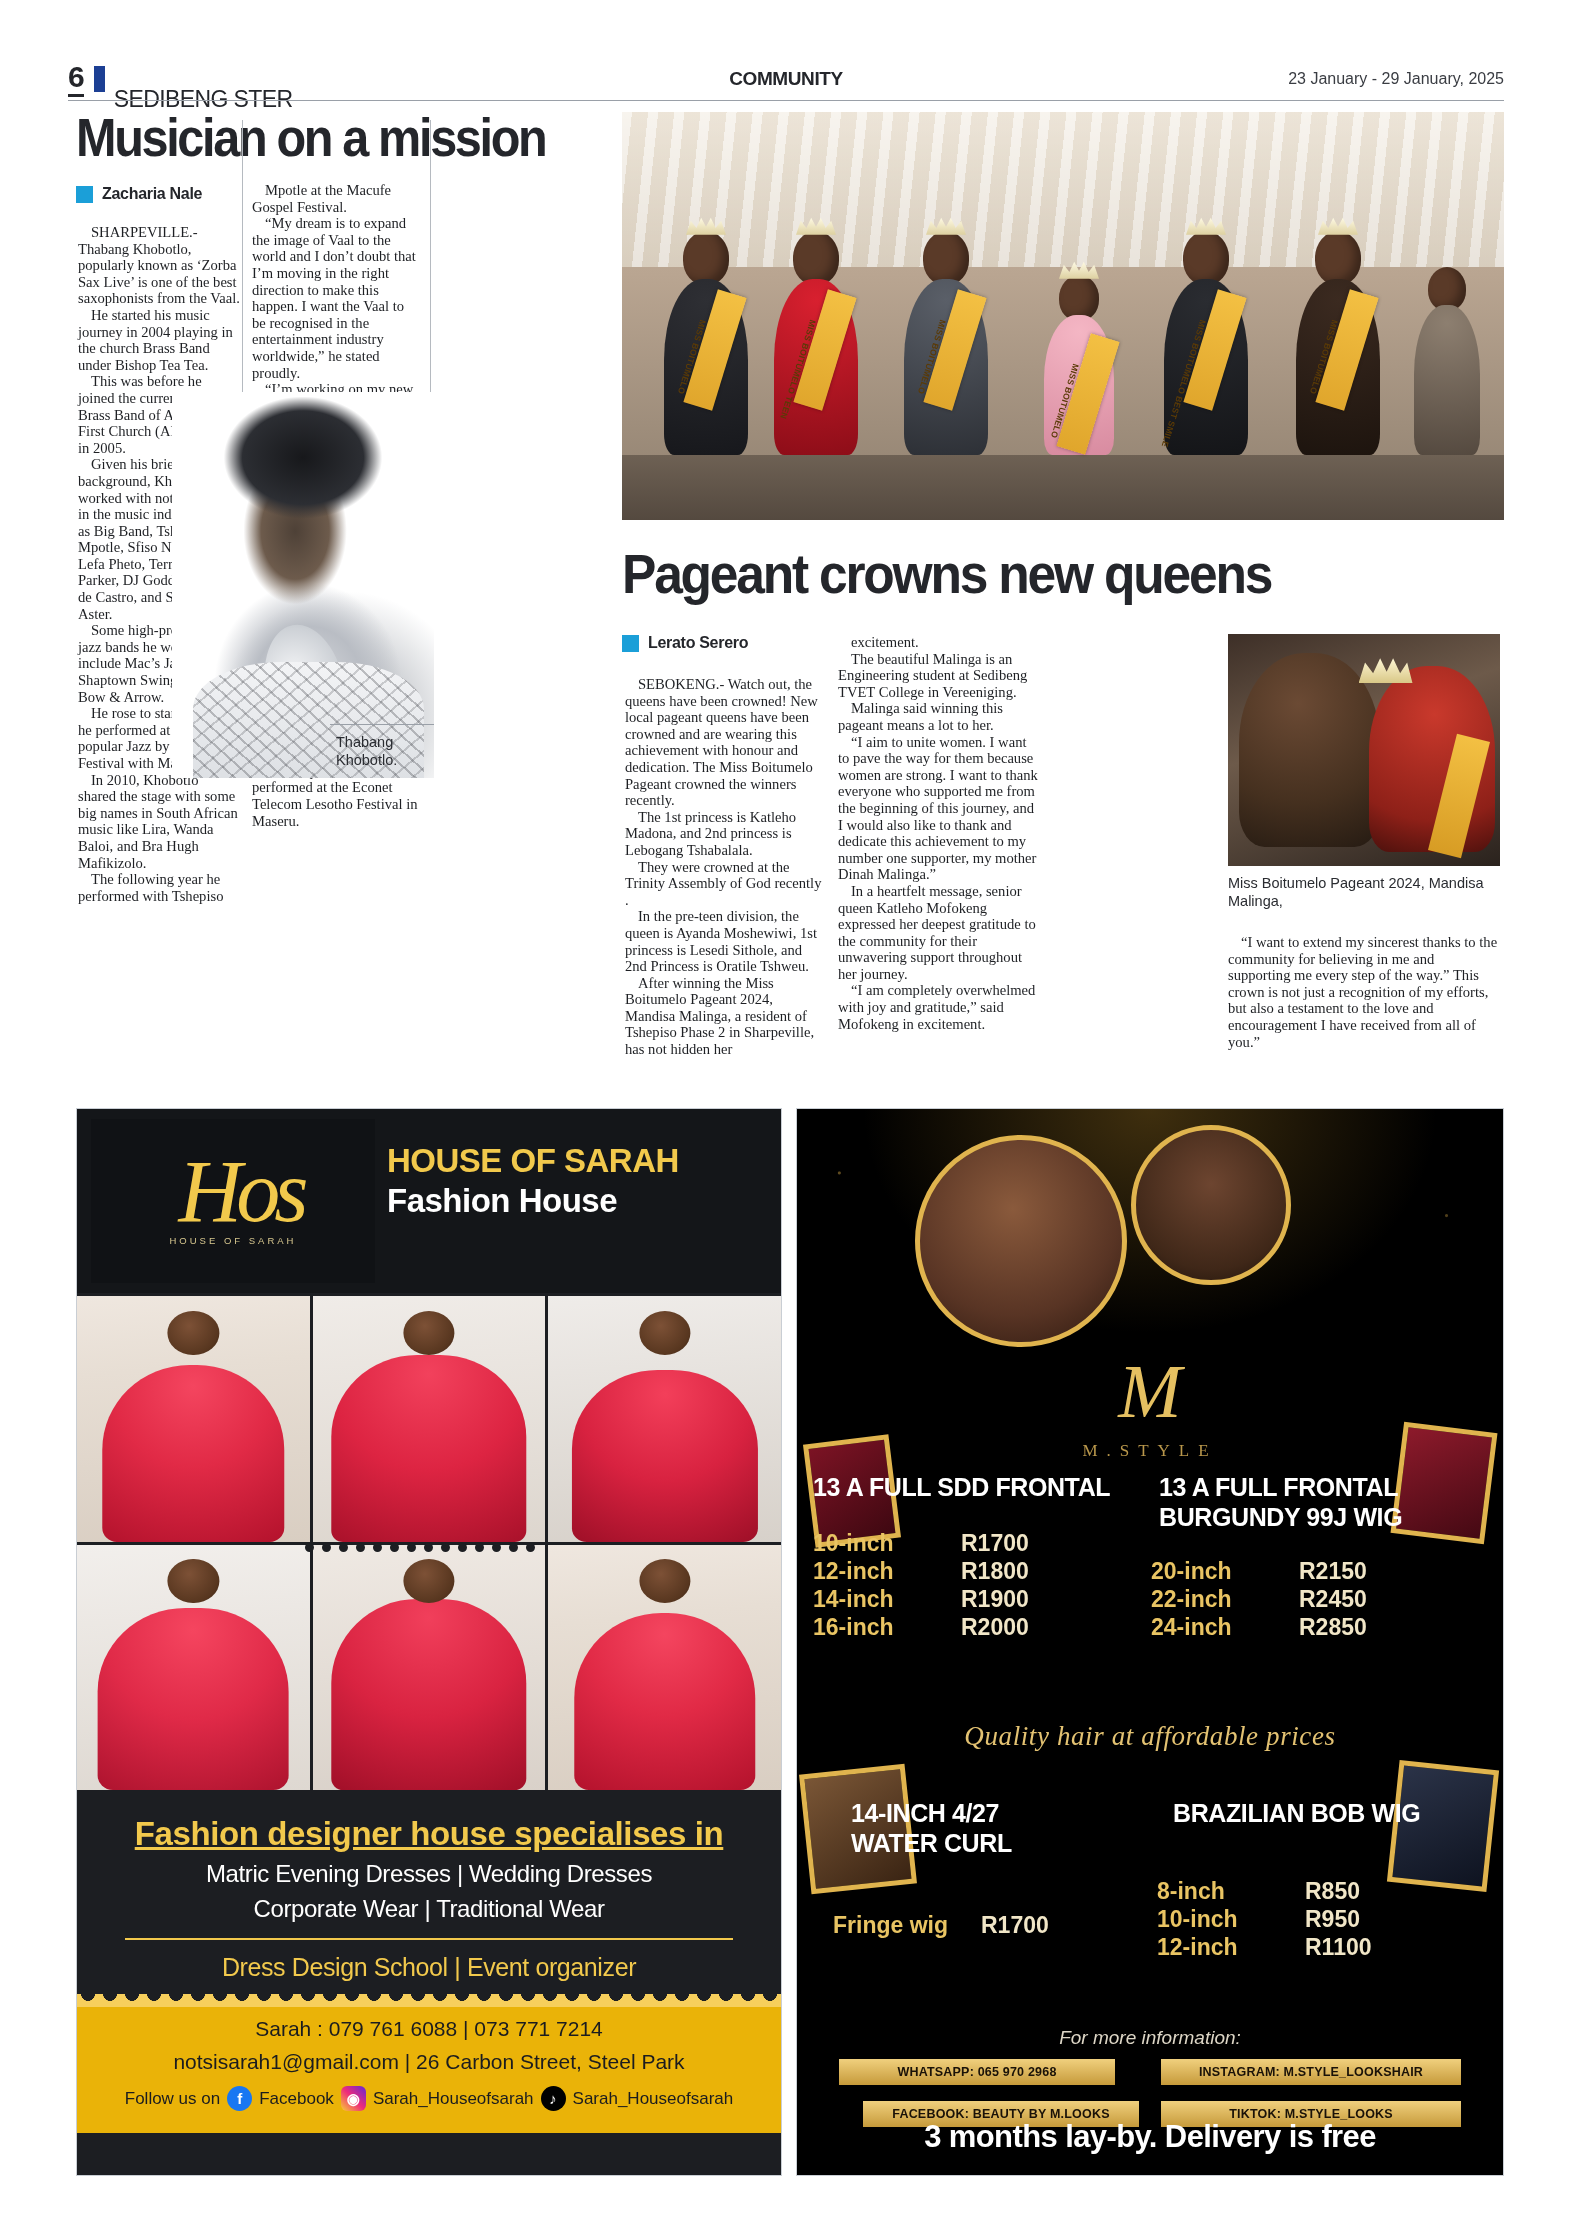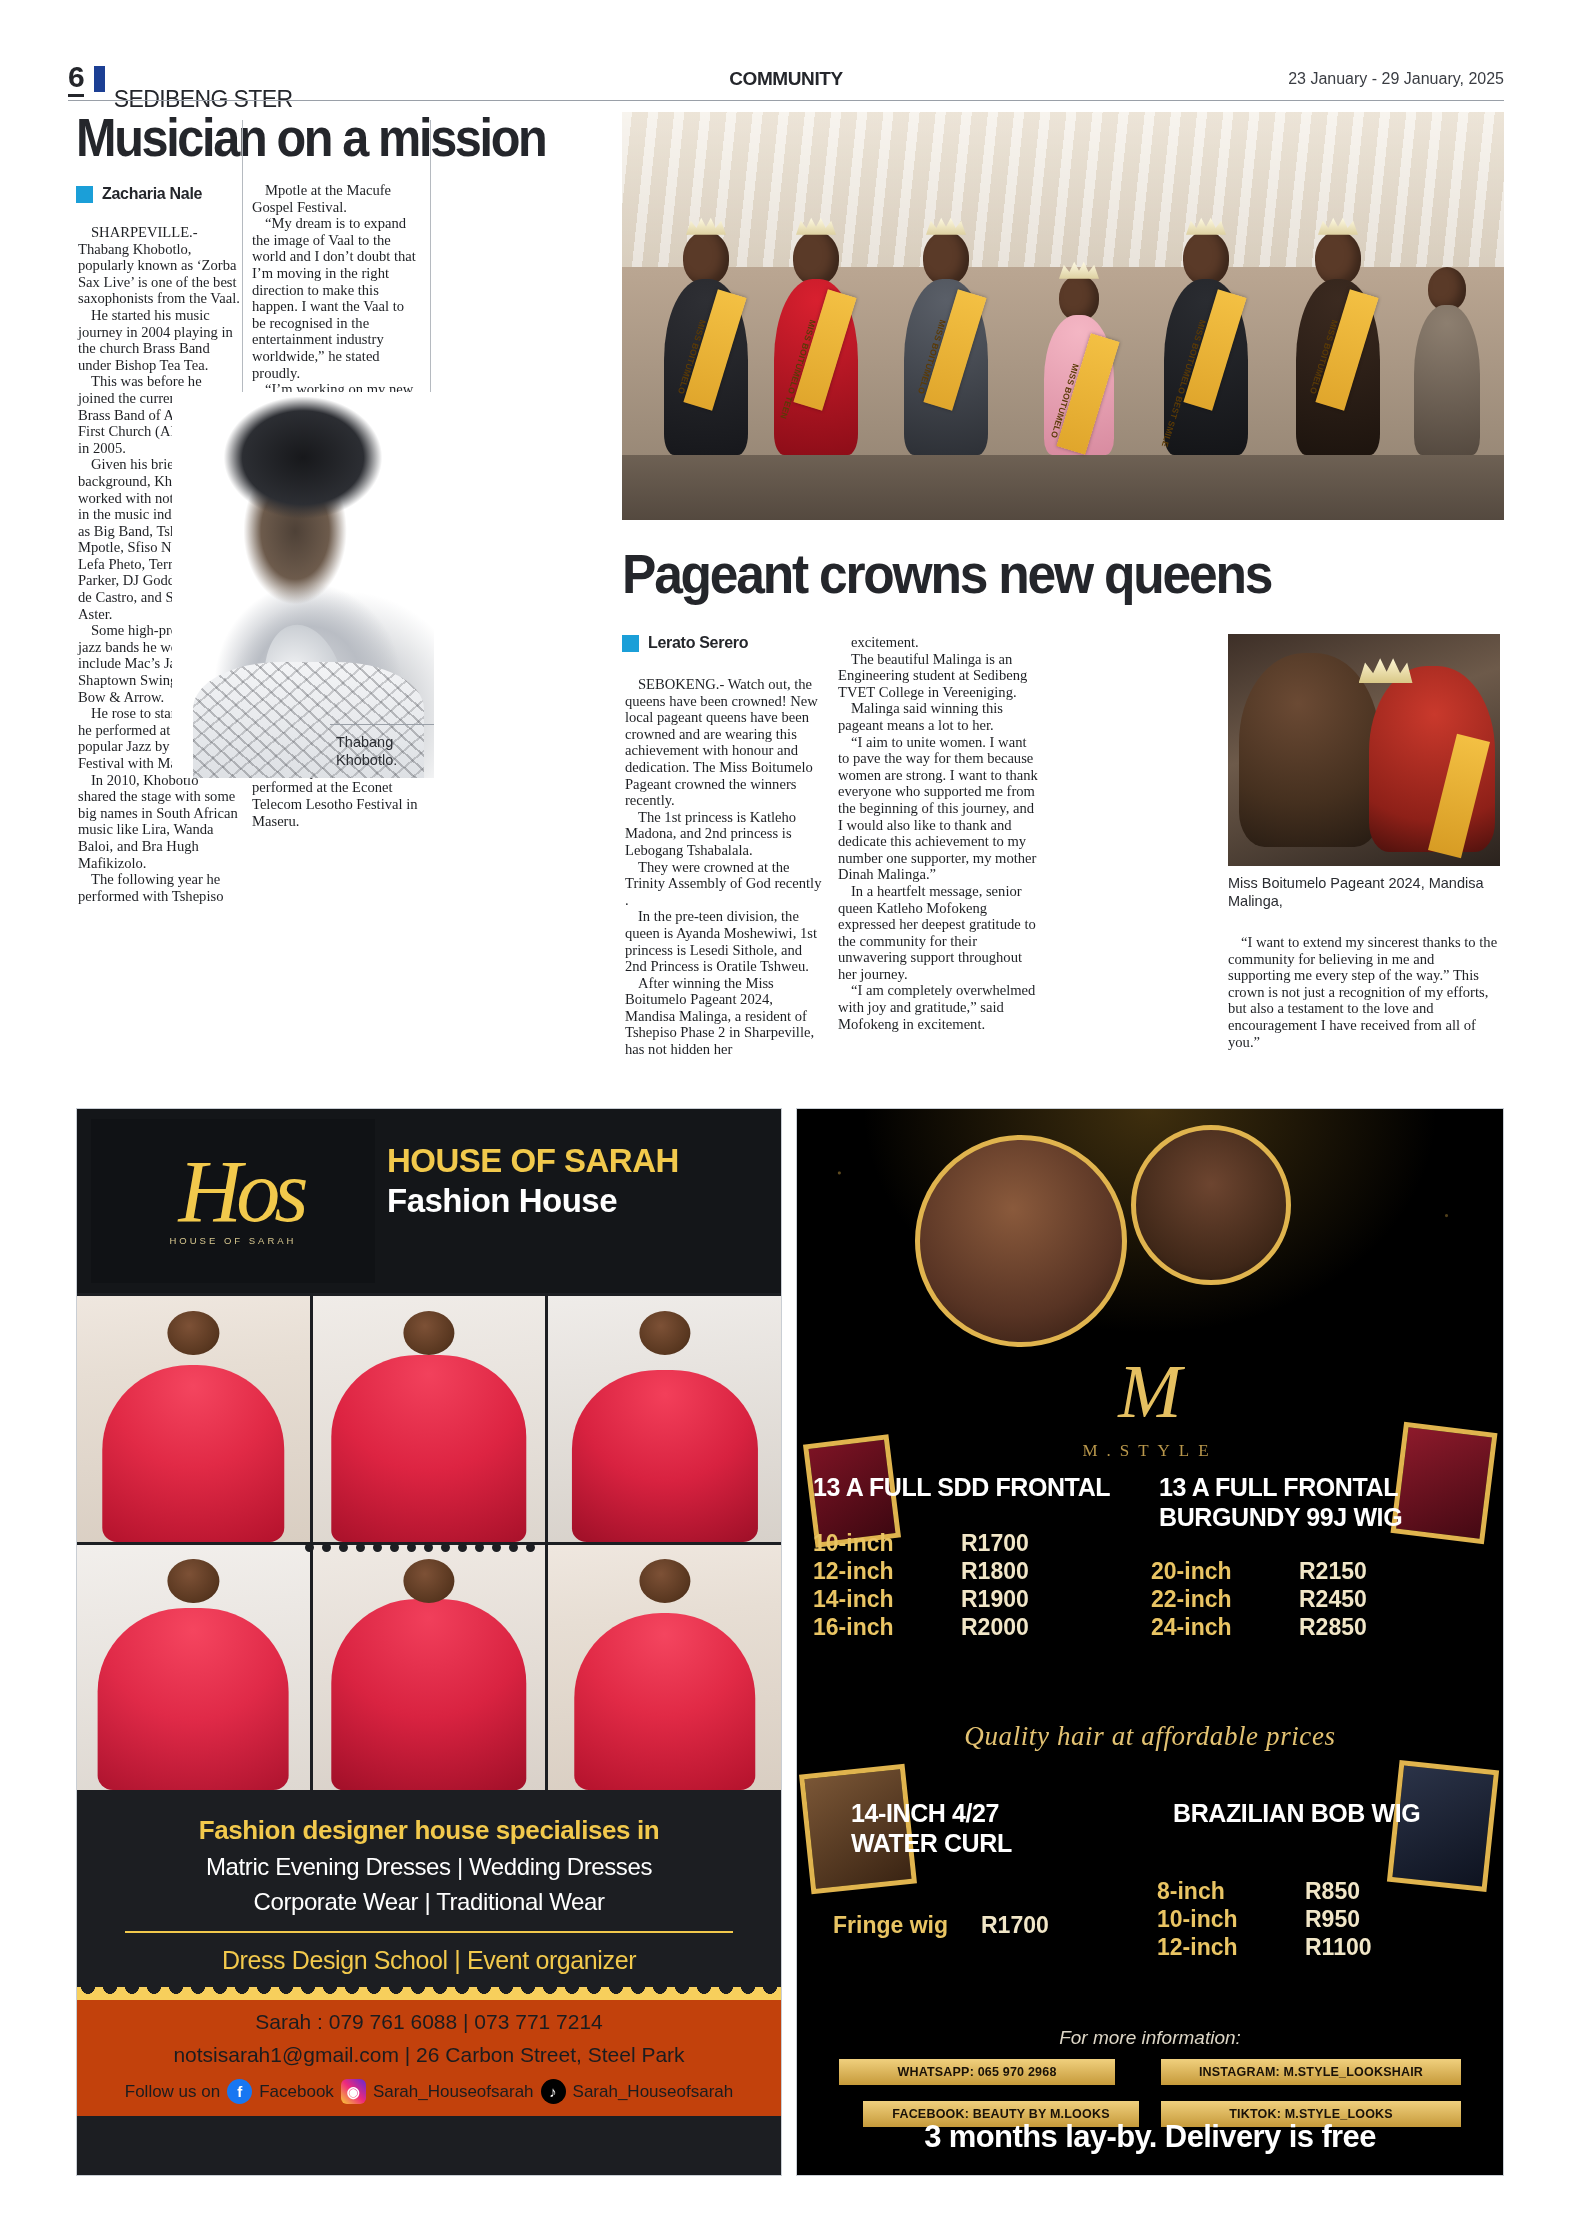--- a/index.html
+++ b/index.html
@@ -272,40 +272,40 @@
     z-index: 2;
   }
   .hos-dots {
     position: absolute; left: 0; right: 0; top: 50%;
     height: 10px; z-index: 5; pointer-events: none;
   }
 
   .hos-textblock { position: relative; padding: 22px 14px 12px; text-align: center; }
   .hos-l1 {
     font-family: "Liberation Sans", sans-serif; font-weight: 700;
-    color: #f2c94c; font-size: 26px; letter-spacing: -.4px;
+    color: #f2c94c; font-size: 33px; letter-spacing: -.4px; text-decoration: underline;
   }
   .hos-l2, .hos-l3 {
     font-family: "Liberation Sans", sans-serif;
     color: #ffffff; font-size: 24px; margin-top: 7px; letter-spacing: -.4px;
   }
   .hos-sep { height: 2px; background: #f2c94c; margin: 15px 34px 13px; }
   .hos-l4 {
     font-family: "Liberation Sans", sans-serif;
     color: #f2c94c; font-size: 25px; letter-spacing: -.4px;
   }
   .hos-scallop {
     height: 13px; background: #f7cf5c;
     -webkit-mask-image: radial-gradient(circle 7px at 11px 0, transparent 98%, #000 100%);
     mask-image: radial-gradient(circle 7px at 11px 0, transparent 98%, #000 100%);
     -webkit-mask-size: 22px 13px; mask-size: 22px 13px;
     -webkit-mask-repeat: repeat-x; mask-repeat: repeat-x;
   }
   .hos-contact {
-    background: #c2410c; padding: 10px 12px 12px; text-align: center;
+    background: #eab308; padding: 10px 12px 22px; text-align: center;
     font-family: "Liberation Sans", sans-serif; color: #1b1c1f;
   }
   .hos-contact .c1 { font-size: 21px; }
   .hos-contact .c2 { font-size: 21px; margin-top: 9px; }
   .hos-follow {
     display: flex; align-items: center; justify-content: center;
     gap: 7px; margin-top: 12px; font-size: 17px;
   }
   .sico { width: 25px; height: 25px; border-radius: 6px; flex: none;
           display: flex; align-items: center; justify-content: center;

